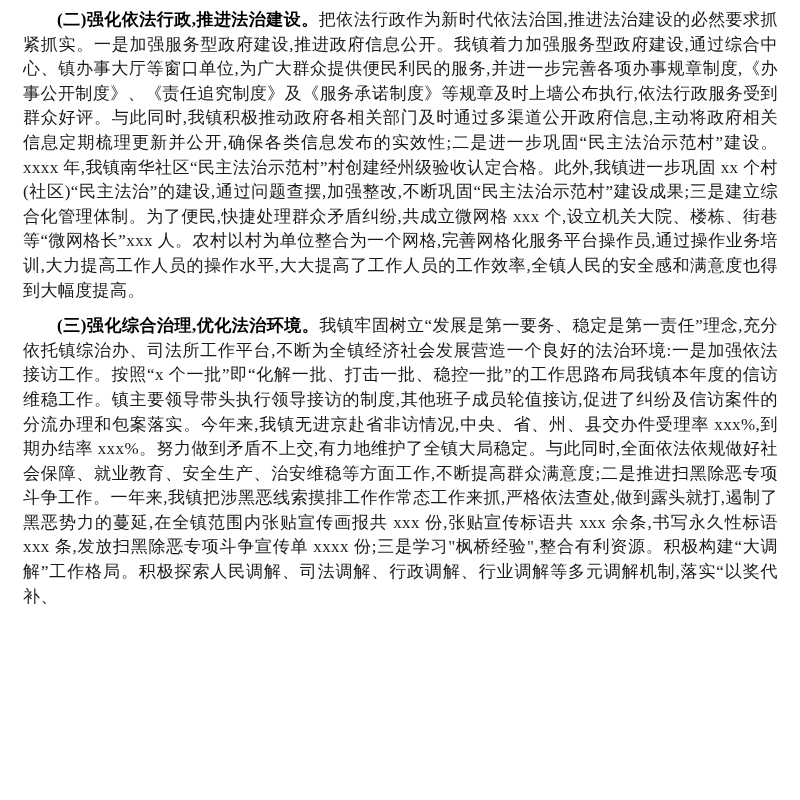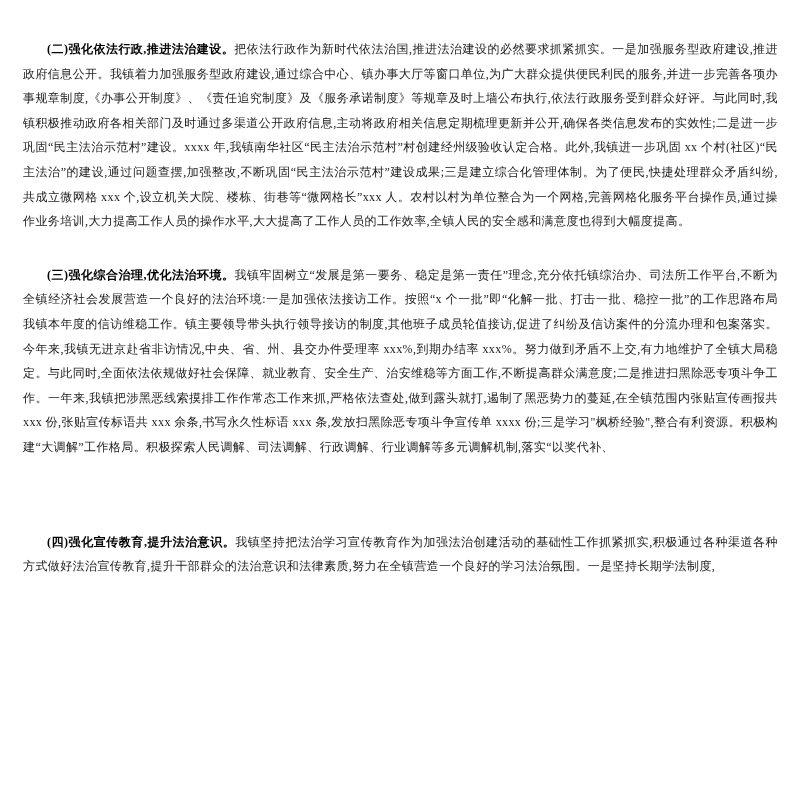--- a/index.html
+++ b/index.html
@@ -9,39 +9,37 @@
     height: 800px;
     overflow: hidden;
     background: #ffffff;
     color: #1a1a1a;
     font-family: "Liberation Serif", "DejaVu Serif", serif;
   }
   .doc {
     padding: 8px 22px 0 23px;
   }
   .para {
-    font-size: 12px;
+    font-size: 17px;
     line-height: 24.6px;
     letter-spacing: 0.4px;
     text-align: justify;
     text-justify: inter-ideograph;
     margin-bottom: 11px;
-    margin-top: 29px;
   }
   .para.indent { text-indent: 2em; }
   .para .heading { font-weight: 700; color: #000000; }
   .page-gap { height: 30px; }
 </style>
 </head>
 <body>
 
 <div class="doc">
 
   <p class="para indent"><span class="heading">(二)强化依法行政,推进法治建设。</span><span>把依法行政作为新时代依法治国,推进法治建设的必然要求抓紧抓实。一是加强服务型政府建设,推进政府信息公开。我镇着力加强服务型政府建设,通过综合中心、镇办事大厅等窗口单位,为广大群众提供便民利民的服务,并进一步完善各项办事规章制度,《办事公开制度》、《责任追究制度》及《服务承诺制度》等规章及时上墙公布执行,依法行政服务受到群众好评。与此同时,我镇积极推动政府各相关部门及时通过多渠道公开政府信息,主动将政府相关信息定期梳理更新并公开,确保各类信息发布的实效性;二是进一步巩固“民主法治示范村”建设。xxxx 年,我镇南华社区“民主法治示范村”村创建经州级验收认定合格。此外,我镇进一步巩固 xx 个村(社区)“民主法治”的建设,通过问题查摆,加强整改,不断巩固“民主法治示范村”建设成果;三是建立综合化管理体制。为了便民,快捷处理群众矛盾纠纷,共成立微网格 xxx 个,设立机关大院、楼栋、街巷等“微网格长”xxx 人。农村以村为单位整合为一个网格,完善网格化服务平台操作员,通过操作业务培训,大力提高工作人员的操作水平,大大提高了工作人员的工作效率,全镇人民的安全感和满意度也得到大幅度提高。</span></p>
 
   <p class="para indent"><span class="heading">(三)强化综合治理,优化法治环境。</span><span>我镇牢固树立“发展是第一要务、稳定是第一责任”理念,充分依托镇综治办、司法所工作平台,不断为全镇经济社会发展营造一个良好的法治环境:一是加强依法接访工作。按照“x 个一批”即“化解一批、打击一批、稳控一批”的工作思路布局我镇本年度的信访维稳工作。镇主要领导带头执行领导接访的制度,其他班子成员轮值接访,促进了纠纷及信访案件的分流办理和包案落实。今年来,我镇无进京赴省非访情况,中央、省、州、县交办件受理率 xxx%,到期办结率 xxx%。努力做到矛盾不上交,有力地维护了全镇大局稳定。与此同时,全面依法依规做好社会保障、就业教育、安全生产、治安维稳等方面工作,不断提高群众满意度;二是推进扫黑除恶专项斗争工作。一年来,我镇把涉黑恶线索摸排工作作常态工作来抓,严格依法查处,做到露头就打,遏制了黑恶势力的蔓延,在全镇范围内张贴宣传画报共 xxx 份,张贴宣传标语共 xxx 余条,书写永久性标语 xxx 条,发放扫黑除恶专项斗争宣传单 xxxx 份;三是学习"枫桥经验",整合有利资源。积极构建“大调解”工作格局。积极探索人民调解、司法调解、行政调解、行业调解等多元调解机制,落实“以奖代补、</span></p>
 
   <div class="page-gap"></div>
 
 
-  <p class="para indent"><span class="heading">(四)强化宣传教育,提升法治意识。</span><span>我镇坚持把法治学习宣传教育作为加强法治创建活动的基础性工作抓紧抓实,积极通过各种渠道各种方式做好法治宣传教育,提升干部群众的法治意识和法律素质,努力在全镇营造一个良好的学习法治氛围。一是坚持长期学法制度,</span></p>
 
 </div>
 
 </body></html>

